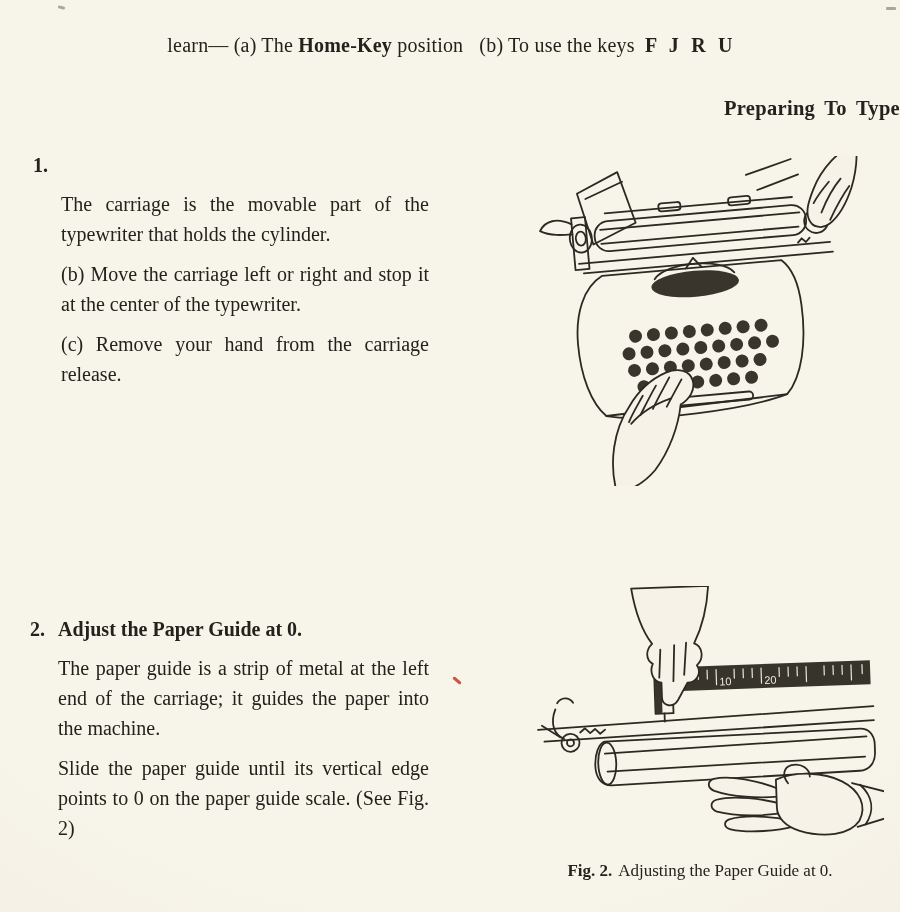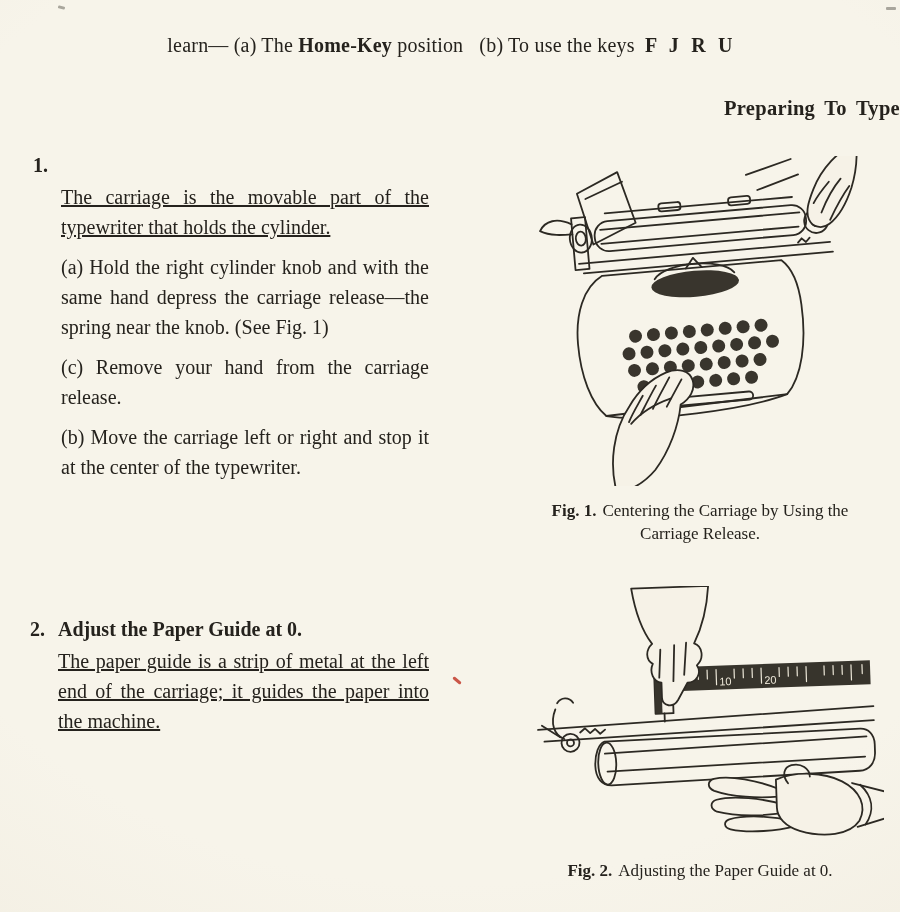--- a/index.html
+++ b/index.html
@@ -25,21 +25,21 @@
     position:absolute; top:97px; left:0; width:100%;
     text-align:right; font-size:20.5px; font-weight:bold;
     letter-spacing:.3px; word-spacing:4px;
   }
   .section { position:absolute; font-size:20px; line-height:30px; }
   #section-1 { left:33px; top:150px; width:396px; }
   #section-2 { left:30px; top:614px; width:399px; }
   .sec-head { display:flex; font-weight:bold; }
   .sec-num { width:28px; flex:none; }
   .section p { margin-left:28px; margin-top:10px; text-align:justify; }
-  .section p:first-of-type { margin-top:2px;text-decoration:underline; }
+  .section p:first-of-type { margin-top:9px; }
   .fig { position:absolute; }
   #fig-1 { left:518px; top:156px; width:352px; height:330px; }
   #fig-2 { left:528px; top:586px; width:356px; height:262px; }
   .fig svg { width:100%; height:100%; display:block; }
   svg text { font-family:"Liberation Sans",sans-serif; }
   .figcap { position:absolute; font-size:17px; line-height:23px; text-align:center; }
   #figcap-1 { left:532px; top:499px; width:336px; }
   #figcap-2 { left:512px; top:859px; width:376px; }
   .figcap b { margin-right:6px; }
   .red-mark {
@@ -62,31 +62,31 @@
     <b class="keys">F J R U</b>
   </div>
 
   <div class="heading">Preparing To Type</div>
 
   <div class="section" id="section-1">
     <div class="sec-head">
       <span class="sec-num">1.</span>
     </div>
     <p>The carriage is the movable part of the typewriter that holds the cylinder.</p>
-    <p>(a) Hold the right cylinder knob and with the same hand depress the carriage release—the spring near the knob. (See Fig. 1)</p>
+    <p>(b) Move the carriage left or right and stop it at the center of the typewriter.</p>
     <p>(c) Remove your hand from the carriage release.</p>
-    <p>(b) Move the carriage left or right and stop it at the center of the typewriter.</p>
   </div>
 
   <div class="section" id="section-2">
     <div class="sec-head">
       <span class="sec-num">2.</span>
       <span class="sec-title">Adjust the Paper Guide at 0.</span>
     </div>
     <p>The paper guide is a strip of metal at the left end of the carriage; it guides the paper into the machine.</p>
+    <p>Slide the paper guide until its vertical edge points to 0 on the paper guide scale. (See Fig. 2)</p>
   </div>
 
   <div class="fig" id="fig-1">
     <svg viewBox="0 0 352 330">
       <g transform="rotate(-5 176 160)" stroke="#2c2923" fill="none" stroke-width="1.8" stroke-linecap="round" stroke-linejoin="round">
 
         <g>
           <path d="M70 28 L112 10 L126 62 L82 80 Z"></path>
           <path d="M78 34 L116 20"></path>
           <path d="M240 24 L286 12"></path>
@@ -165,23 +165,20 @@
           <path d="M118 235 C112 244 106 252 102 260"></path>
           <path d="M132 226 C125 236 119 246 114 254"></path>
           <path d="M146 219 C139 230 132 240 127 249"></path>
           <path d="M158 222 C152 231 146 240 141 248"></path>
           <path d="M104 262 C114 252 130 244 146 240"></path>
         </g>
       </g>
     </svg>
   </div>
 
-  <div class="figcap" id="figcap-1">
-    <b>Fig. 1.</b><span>Centering the Carriage by Using the Carriage Release.</span>
-  </div>
 
   <div class="fig" id="fig-2">
     <svg viewBox="0 0 356 262">
       <g transform="rotate(-2 180 140)" stroke="#2c2923" fill="none" stroke-width="1.8" stroke-linecap="round" stroke-linejoin="round">
 
         <g>
           <path d="M10 138 L346 126"></path>
           <path d="M16 150 L346 140"></path>
         </g>
 

